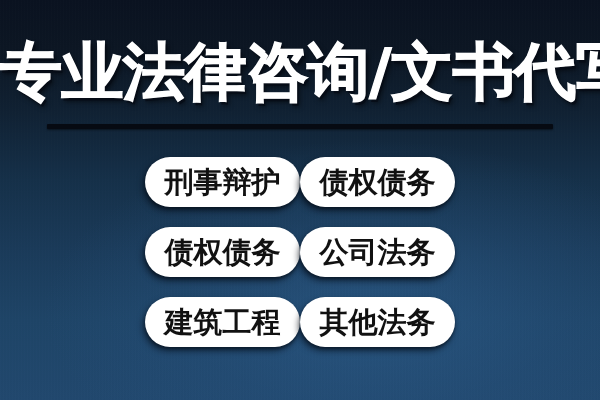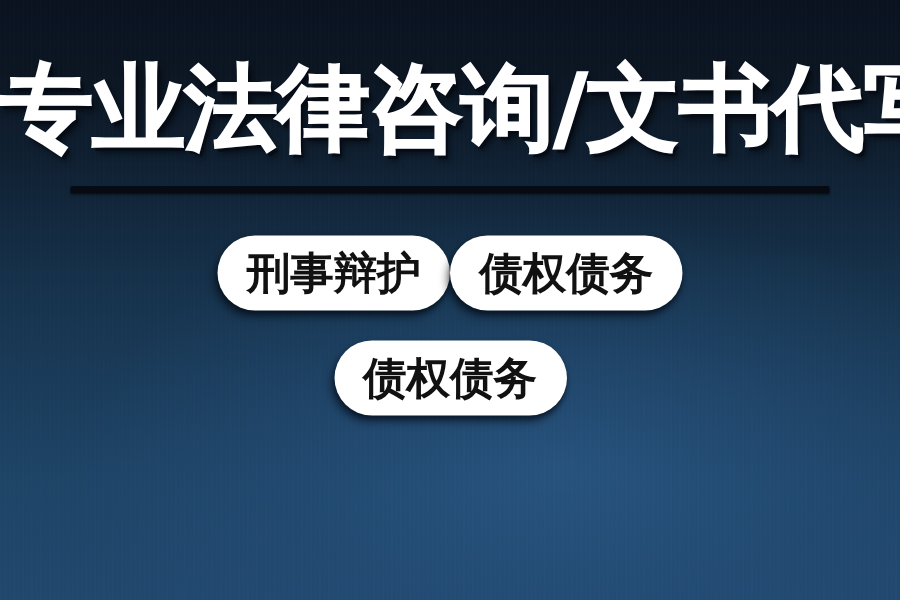--- a/index.html
+++ b/index.html
@@ -134,19 +134,28 @@
       </div>
       <div class="pill">
         <span class="pill-label">债权债务</span>
       </div>
     </div>
 
     <div class="pill-row">
       <div class="pill">
         <span class="pill-label">债权债务</span>
       </div>
+      <div class="pill">
+        <span class="pill-label">公司法务</span>
+      </div>
     </div>
 
     <div class="pill-row">
+      <div class="pill">
+        <span class="pill-label">建筑工程</span>
+      </div>
+      <div class="pill">
+        <span class="pill-label">其他法务</span>
+      </div>
     </div>
 
   </div>
 </div>
 
 </body></html>

